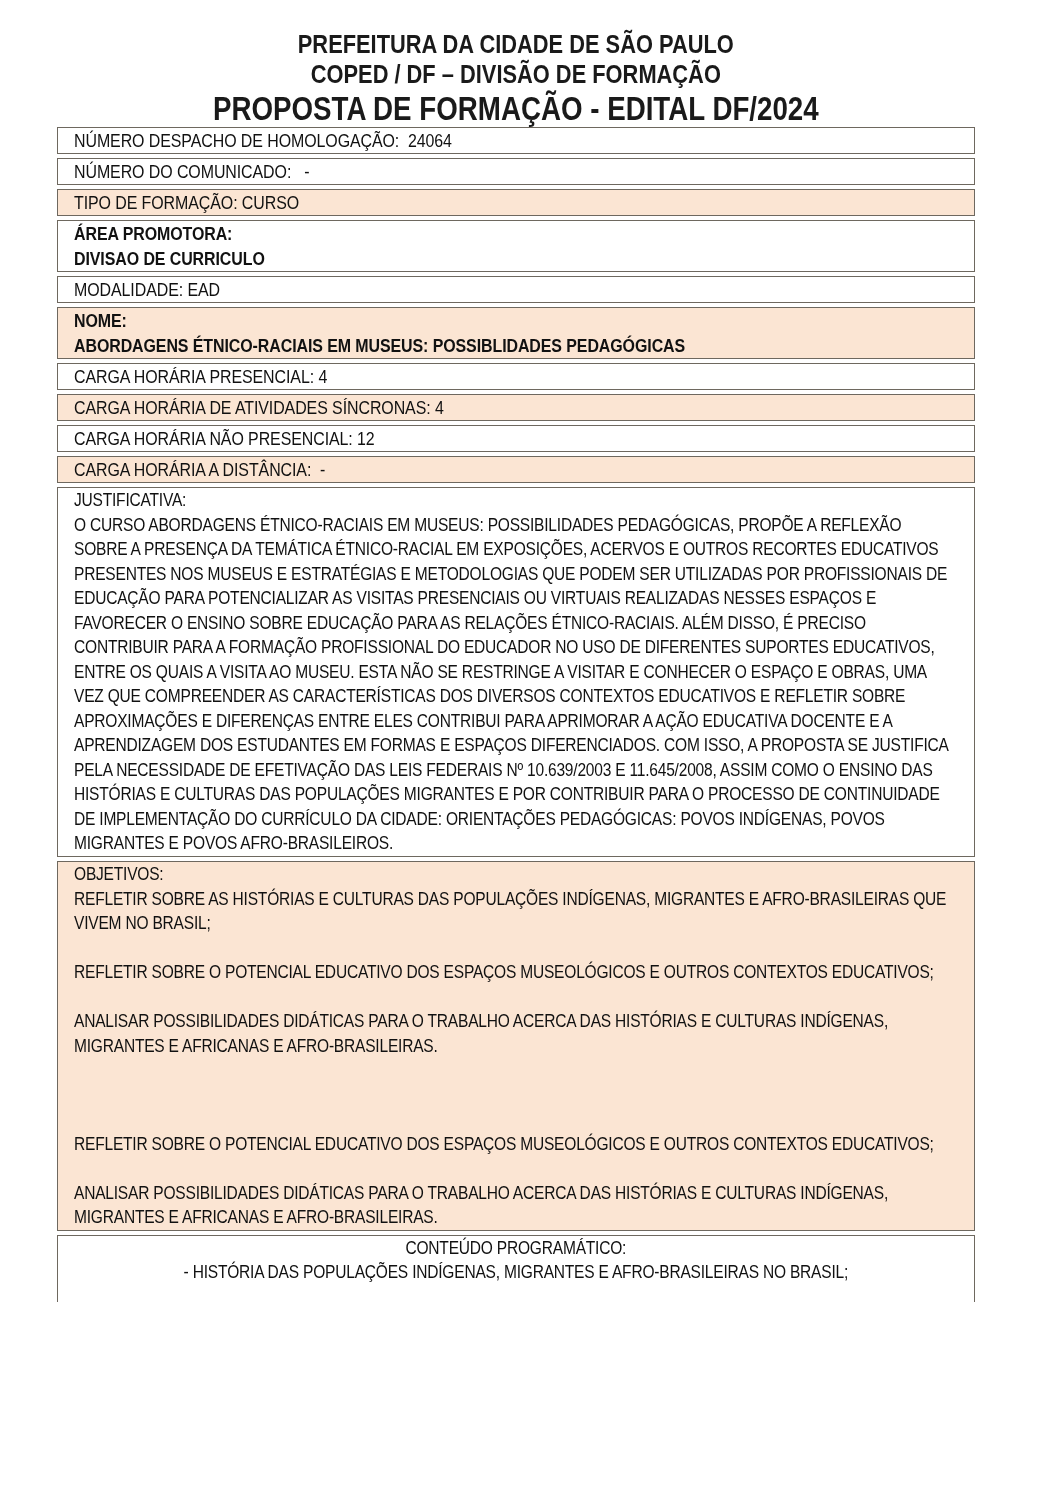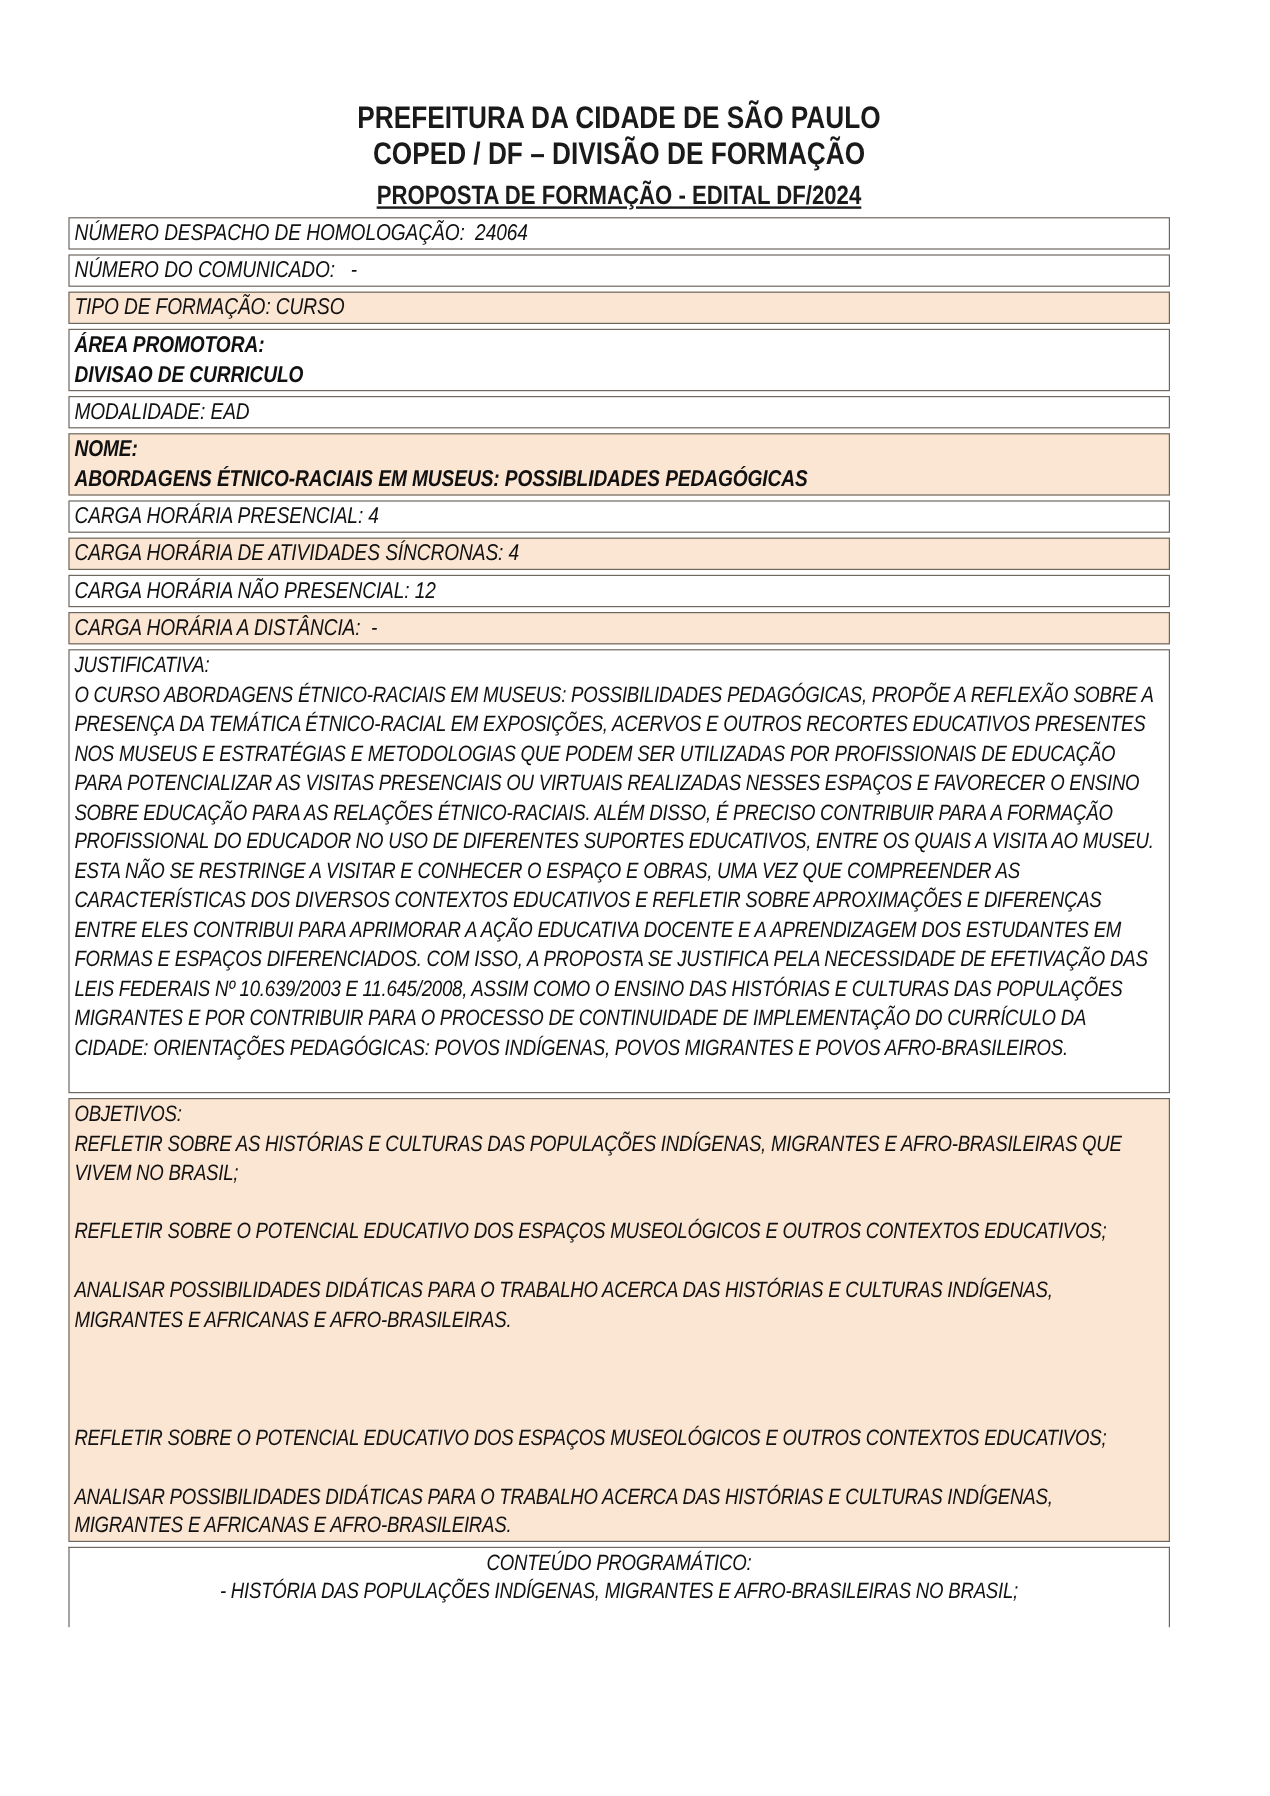--- a/index.html
+++ b/index.html
@@ -2,28 +2,28 @@
 <html lang="pt" style="--banner-bg: #fbe4d2; --banner-color: #c0504d; --row-shaded: #fbe5d3; --border-color: #6e685f;"><head>
 <meta charset="utf-8">
 <style>
   html,body{margin:0;padding:0;background:#ffffff;}
   body{font-family:"Liberation Sans", sans-serif; -webkit-font-smoothing:antialiased;}
   .page{position:relative;width:1058px;height:1497px;background:#fff;overflow:hidden;}
   .content{margin-left:57px;width:918px;}
   
   .cx{transform:scaleX(0.84);transform-origin:0 50%;width:119%;}
   
-  .header{padding-top:83px;}
+  .header{padding-top:29px;}
   .hline{font-weight:bold;font-size:26px;line-height:30px;text-align:center;color:#1a1a1a;white-space:nowrap;}
-  .hline4{font-size:22px;line-height:36px;margin-top:2px;text-decoration:underline;}
+  .hline4{font-size:33px;line-height:36px;margin-top:2px;}
   
   .banner{height:36px;background:var(--banner-bg,#fbe4d2);text-align:center;overflow:hidden;}
   .banner .cx{font-weight:bold;font-size:30px;line-height:36px;color:var(--banner-color,#c0504d);}
   
-  .row{border:1.5px solid var(--border-color,#6e685f);background:#fff;margin-bottom:4px;padding:0 4px;overflow:hidden;font-style:italic;}
+  .row{border:1.5px solid var(--border-color,#6e685f);background:#fff;margin-bottom:4px;padding:0 16px;overflow:hidden;}
   .row.shaded{background:var(--row-shaded,#fbe5d3);}
   .row.bold .cx{font-weight:bold;}
   .row .cx{font-size:19px;line-height:25px;color:#111;white-space:pre-wrap;letter-spacing:-0.1px;}
   .row.big .cx{font-size:18.5px;line-height:24.5px;letter-spacing:-0.25px;}
   .row.open{border-bottom:none;margin-bottom:0;text-align:center;}
 </style>
 </head>
 <body>
 
 <div class="page">

